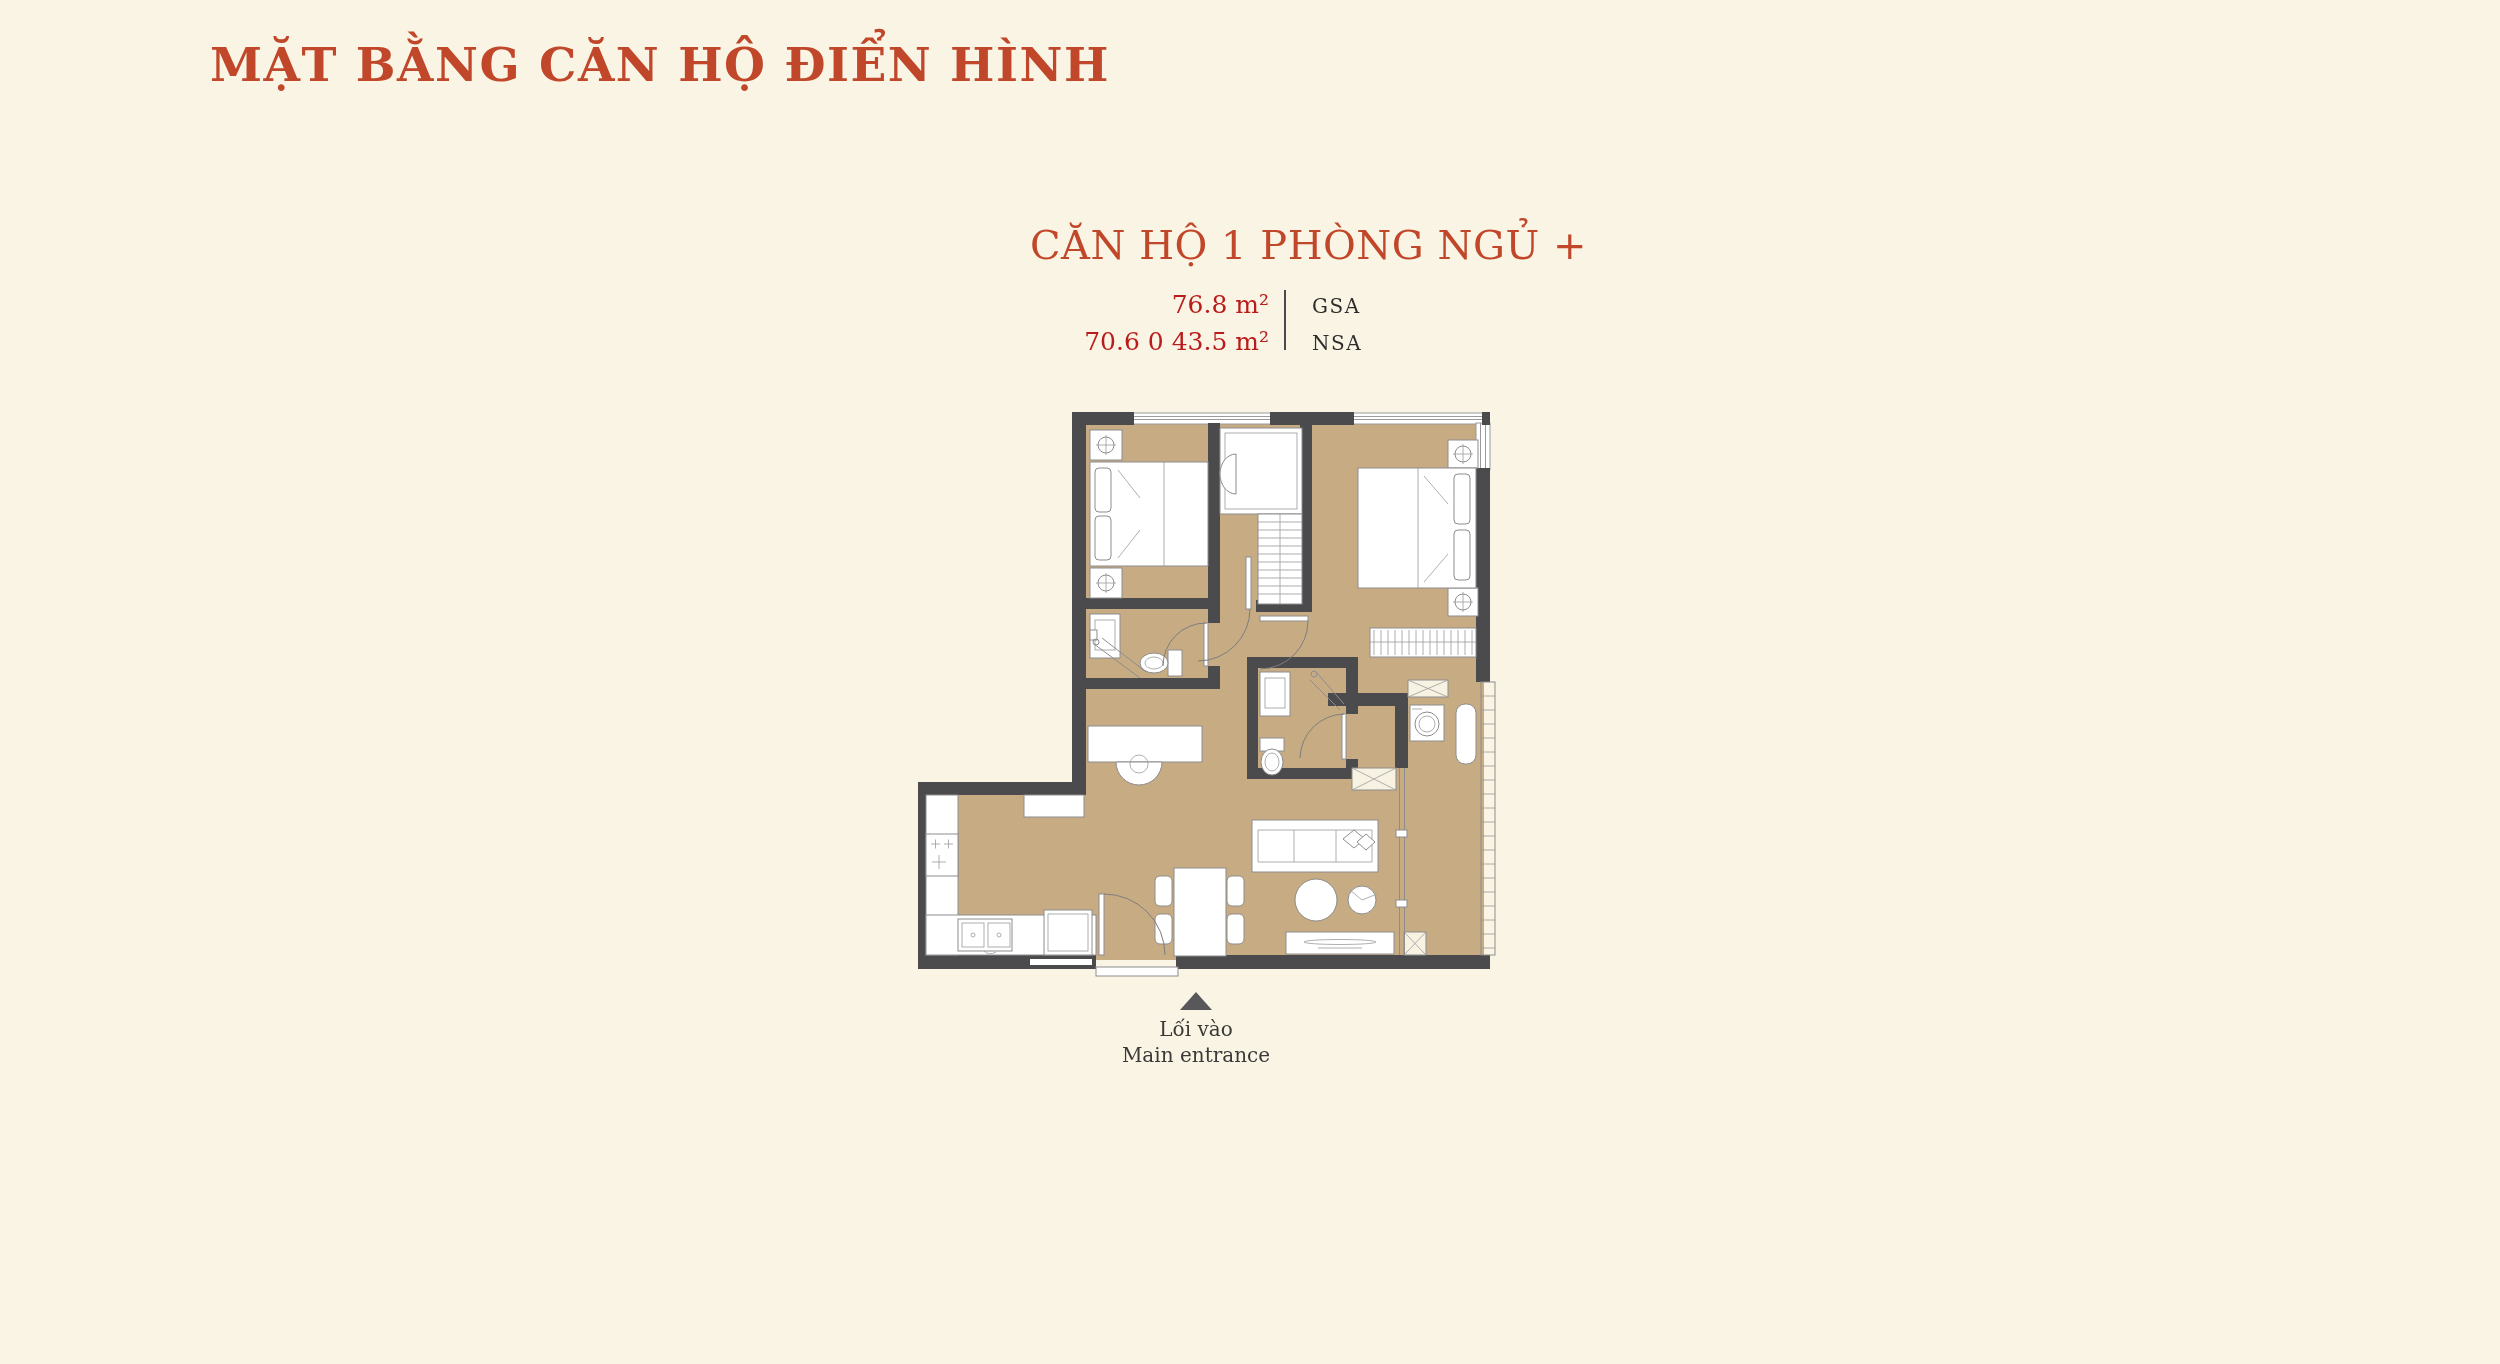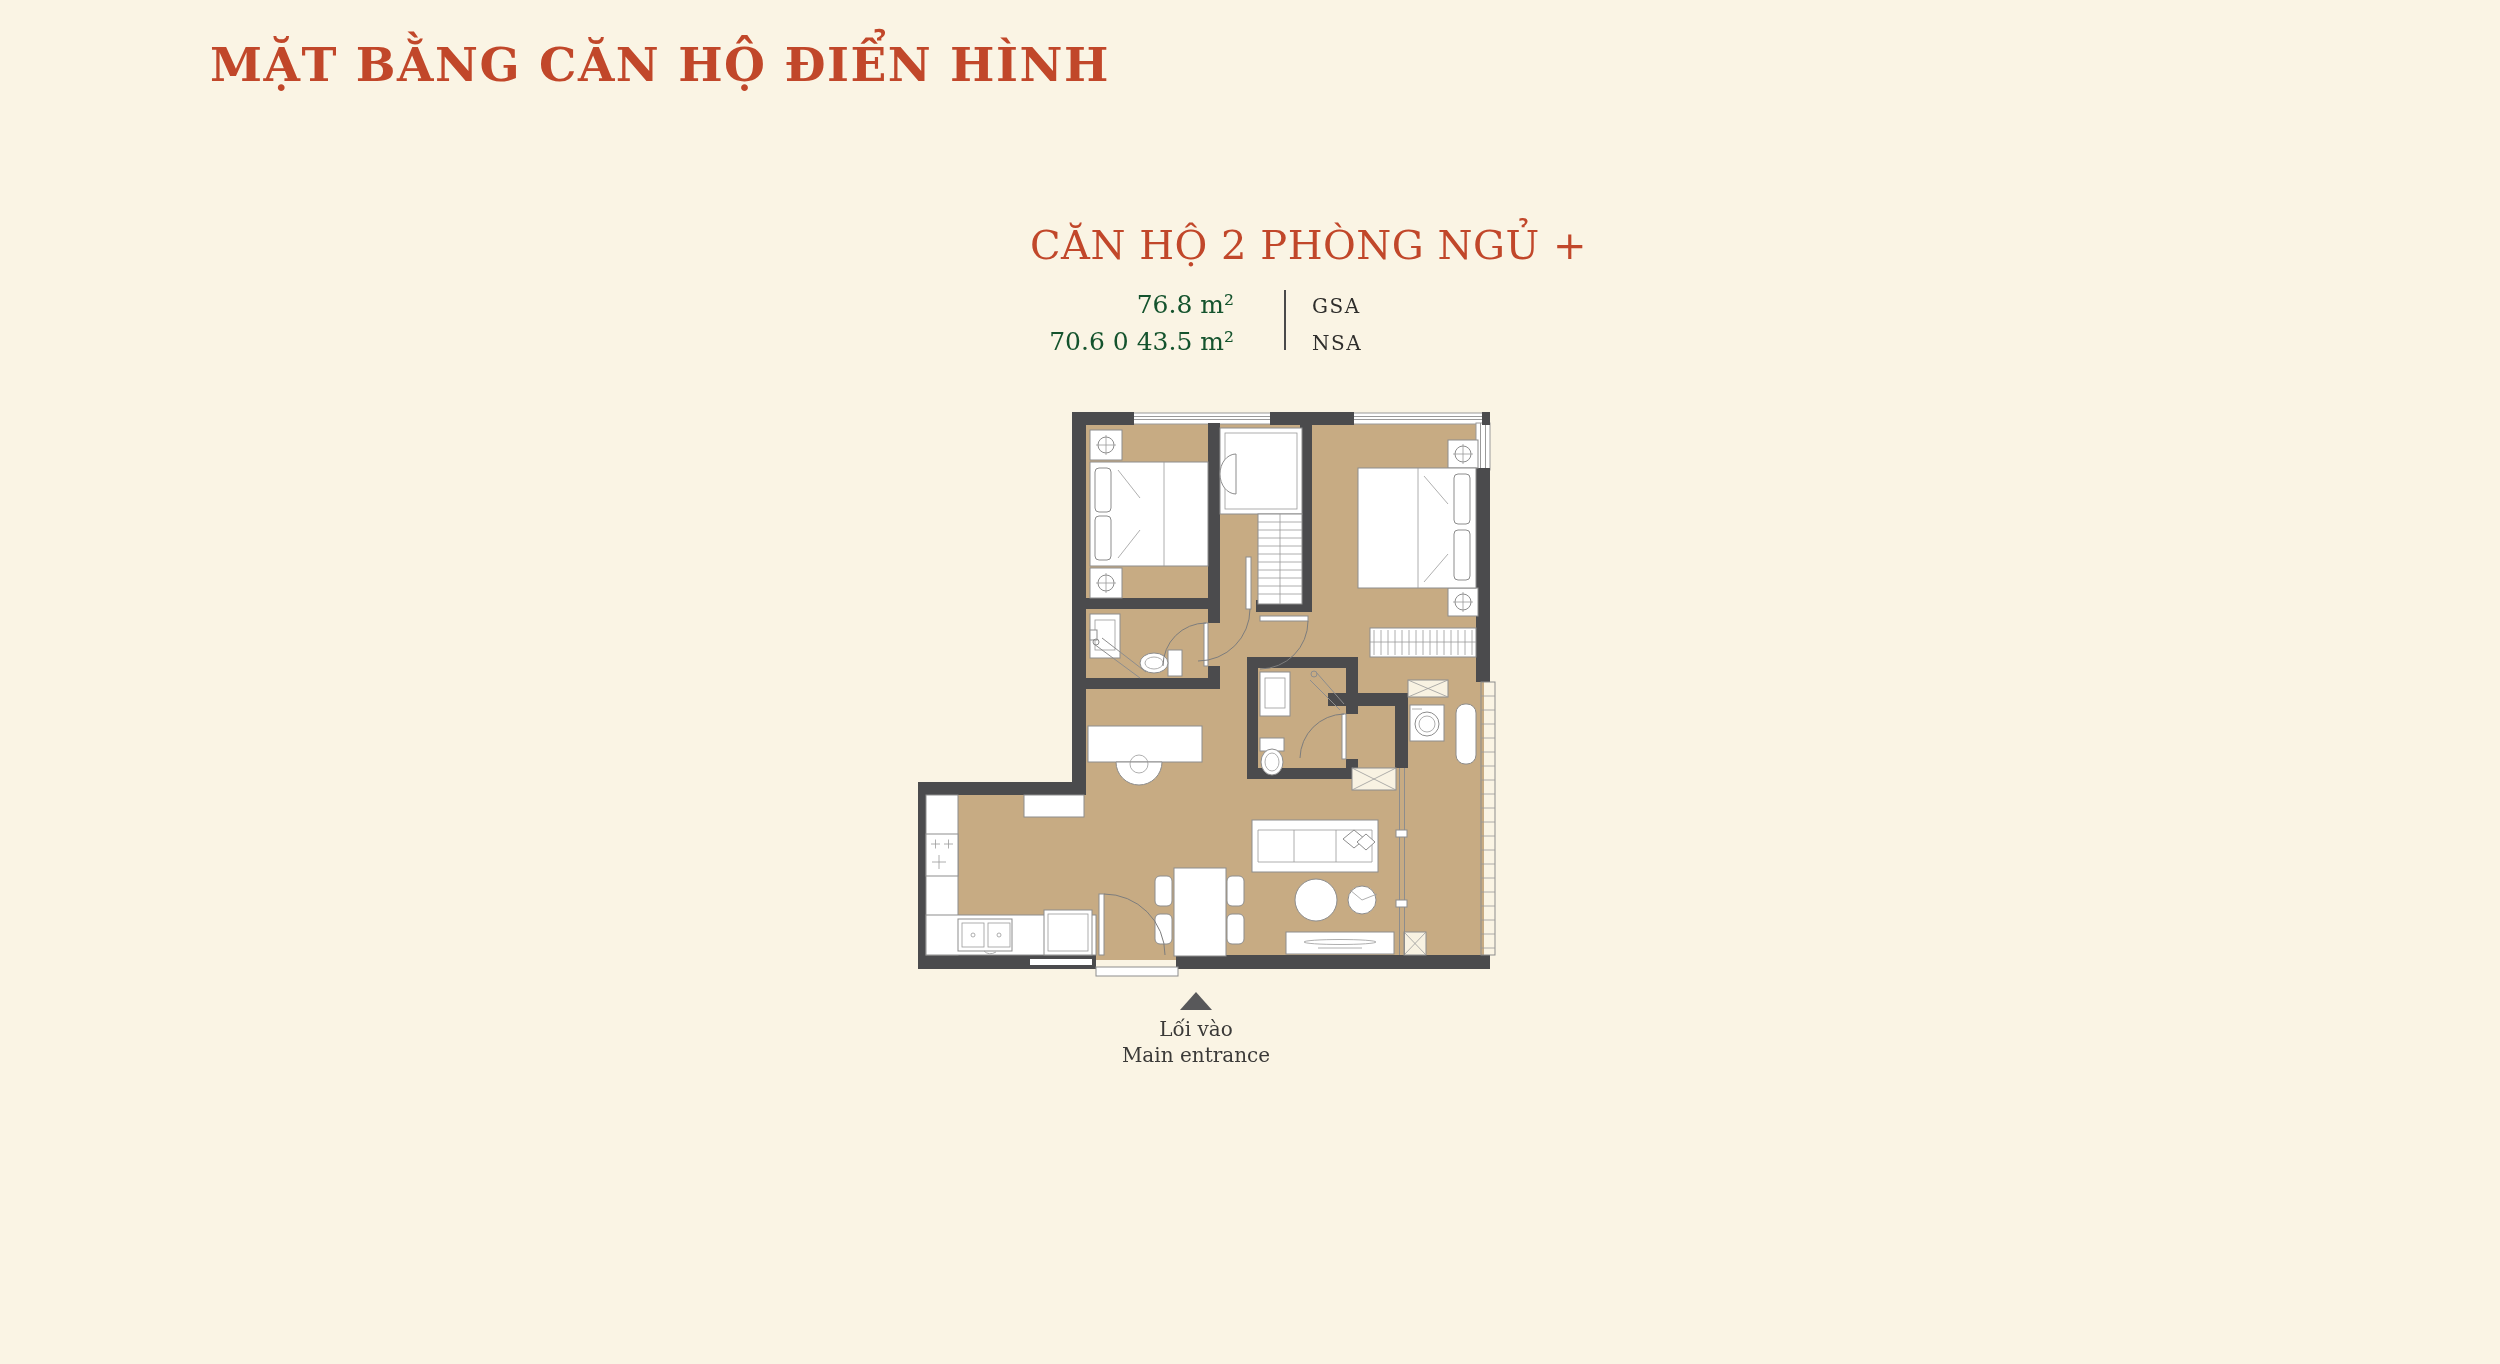--- a/index.html
+++ b/index.html
@@ -18,22 +18,22 @@
     white-space:nowrap;
   }
   .unit-block{position:absolute;left:0;top:0;}
   .unit-name{
     position:absolute;left:1030px;top:222px;
     font-size:40px;letter-spacing:0.5px;
     color:#C1472A;font-weight:500;
     white-space:nowrap;
   }
   .area-values{
-    position:absolute;left:976px;top:286px;width:258px;
-    text-align:right;color:#14532d;font-size:25px;line-height:37px;
+    position:absolute;left:1011px;top:286px;width:258px;
+    text-align:right;color:#b91c1c;font-size:25px;line-height:37px;
   }
   .area-divider{
     position:absolute;left:1284px;top:290px;width:2px;height:60px;
     background:#4a4a4a;
   }
   .area-labels{
     position:absolute;left:1312px;top:288px;
     color:#2E2D2B;font-size:20px;line-height:37px;letter-spacing:1.5px;
   }
   .floor-plan-wrap{position:absolute;left:918px;top:410px;width:600px;height:580px;}
@@ -60,21 +60,21 @@
   .winline{fill:none;stroke:#9A9A9A;stroke-width:1;}
 </style>
 </head>
 <body>
 
 <div class="page">
 
   <h1 class="page-title">MẶT BẰNG CĂN HỘ ĐIỂN HÌNH</h1>
 
   <div class="unit-block">
-    <div class="unit-name">CĂN HỘ 2 PHÒNG NGỦ +</div>
+    <div class="unit-name">CĂN HỘ 1 PHÒNG NGỦ +</div>
     <div class="area-values">
       <div>76.8 m²</div>
       <div>70.6 0 43.5 m²</div>
     </div>
     <div class="area-divider"></div>
     <div class="area-labels">
       <div>GSA</div>
       <div>NSA</div>
     </div>
   </div>

